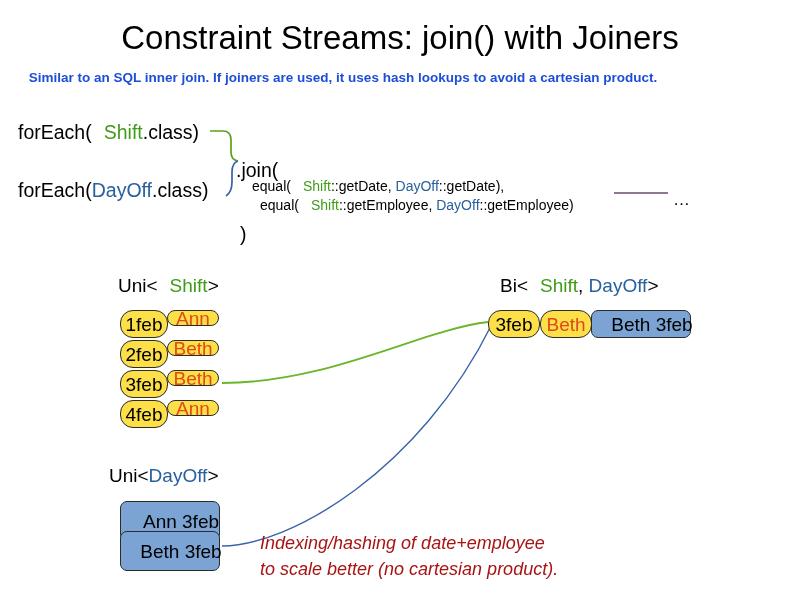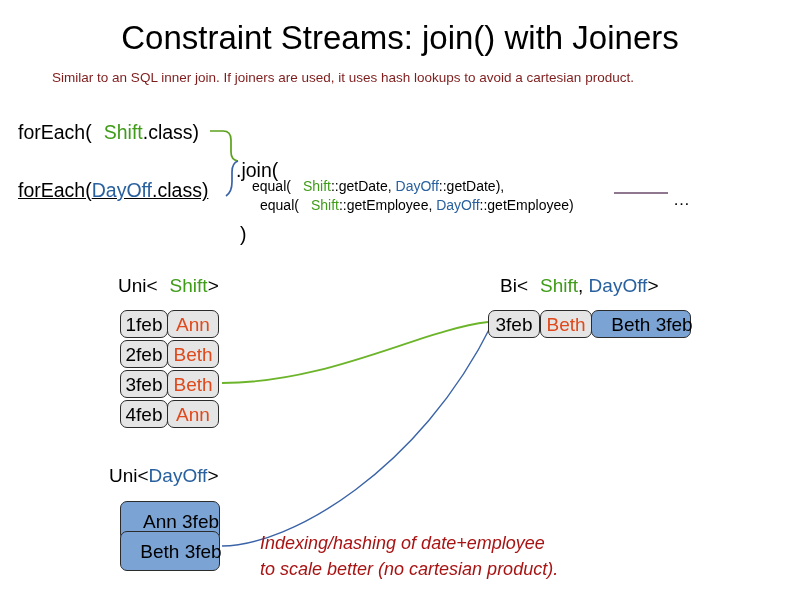--- a/index.html
+++ b/index.html
@@ -29,33 +29,34 @@
     color: #000;
     white-space: nowrap;
   }
   #page-subtitle {
     top: 69px;
     left: 0;
     width: 686px;
     text-align: center;
     font-size: 13.5px;
     line-height: 18px;
-    color: #7f1d1d;
-    white-space: nowrap;
+    color: #1d4ed8;
+    white-space: nowrap;
+    font-weight: bold;
   }
 
   
   .code-line {
     font-size: 19.5px;
     line-height: 24px;
     color: #000;
     white-space: nowrap;
   }
   #foreach-shift  { top: 120px; left: 18px; }
-  #foreach-dayoff { top: 178px; left: 18px; text-decoration: underline; }
+  #foreach-dayoff { top: 178px; left: 18px; }
   #join-open      { top: 150px; left: 236px; margin-top: 8px; }
   #join-close     { top: 222px; left: 240px; }
 
   .equal-line {
     font-size: 14px;
     line-height: 19px;
     color: #000;
     white-space: nowrap;
   }
   #equal-date     { top: 177px; left: 252px; }
@@ -94,27 +95,27 @@
     box-sizing: border-box;
     border: 1.6px solid #2b2b2b;
     border-radius: 7px;
     display: flex;
     align-items: center;
     justify-content: center;
     font-size: 19px;
     line-height: 19px;
     white-space: nowrap;
   }
-  .cell-green { background: #e5e5e5; }
+  .cell-green { background: #fde047; border-radius: 13px; }
   .cell-blue  { background: #7ba3d4; padding-left: 22px; }
   .txt-date { color: #000000; }
   .txt-name { color: #e0491b; }
   .txt-dark { color: #000000; }
   .shift-date { width: 48px; height: 28px; }
-  .shift-name { width: 52px; height: 28px; }
+  .shift-name { width: 52px; height: 16px; }
 
   
   .dayoff-cell {
     left: 120px;
     width: 100px;
     height: 40px;
   }
   #bi-date  { left: 488px; width: 52px; height: 28px; }
   #bi-name  { left: 540px; width: 52px; height: 28px; }
   #bi-pair  { left: 591px; width: 100px; height: 28px; }

